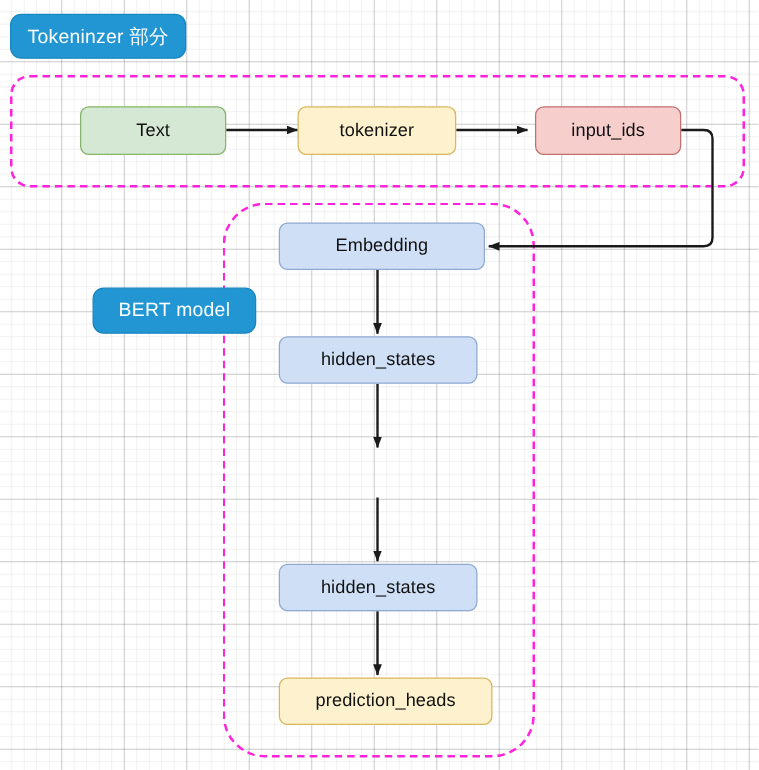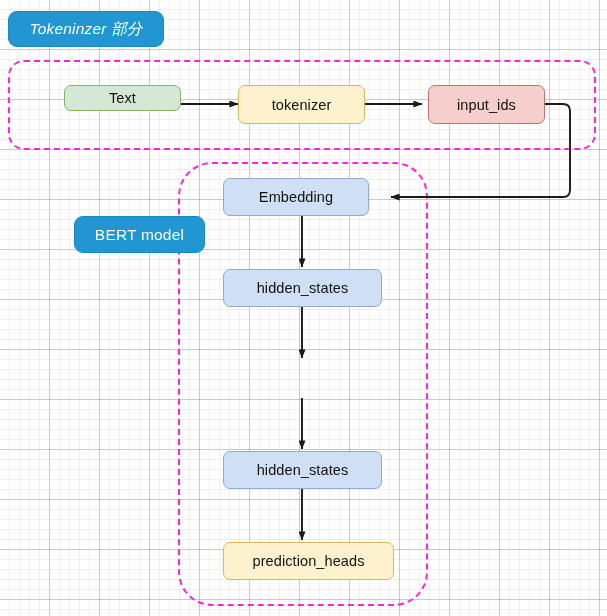--- a/index.html
+++ b/index.html
@@ -96,32 +96,32 @@
 
     <line x1="302" y1="216" x2="302" y2="267" stroke="#1a1a1a" stroke-width="1.9" marker-end="url(#arrowhead)"></line>
 
     <line x1="302" y1="307" x2="302" y2="358" stroke="#1a1a1a" stroke-width="1.9" marker-end="url(#arrowhead)"></line>
 
     <line x1="302" y1="398" x2="302" y2="449" stroke="#1a1a1a" stroke-width="1.9" marker-end="url(#arrowhead)"></line>
 
     <line x1="302" y1="489" x2="302" y2="540" stroke="#1a1a1a" stroke-width="1.9" marker-end="url(#arrowhead)"></line>
   </svg>
 
-  <div class="node n-green" style="left:64px; top:85px; width:117px; height:26px;">Text</div>
+  <div class="node n-green" style="left:64px; top:85px; width:117px; height:39px;">Text</div>
 
   <div class="node n-yellow" style="left:238px; top:85px; width:127px; height:39px;">tokenizer</div>
 
   <div class="node n-red" style="left:428px; top:85px; width:117px; height:39px;">input_ids</div>
 
-  <div class="node n-blue" style="left:223px; top:178px; width:146px; height:38px;">Embedding</div>
+  <div class="node n-blue" style="left:223px; top:178px; width:165px; height:38px;">Embedding</div>
 
   <div class="node n-blue" style="left:223px; top:269px; width:159px; height:38px;">hidden_states</div>
 
 
   <div class="node n-blue" style="left:223px; top:451px; width:159px; height:38px;">hidden_states</div>
 
   <div class="node n-yellow" style="left:223px; top:542px; width:171px; height:38px;">prediction_heads</div>
 
-  <div class="badge" style="left:8px; top:11px; width:156px; height:36px;font-style:italic;">Tokeninzer 部分</div>
+  <div class="badge" style="left:8px; top:11px; width:141px; height:36px;">Tokeninzer 部分</div>
 
-  <div class="badge" style="left:74px; top:216px; width:131px; height:37px;">BERT model</div>
+  <div class="badge" style="left:74px; top:230px; width:131px; height:37px;">BERT model</div>
 
 </div>
 
 </body></html>

